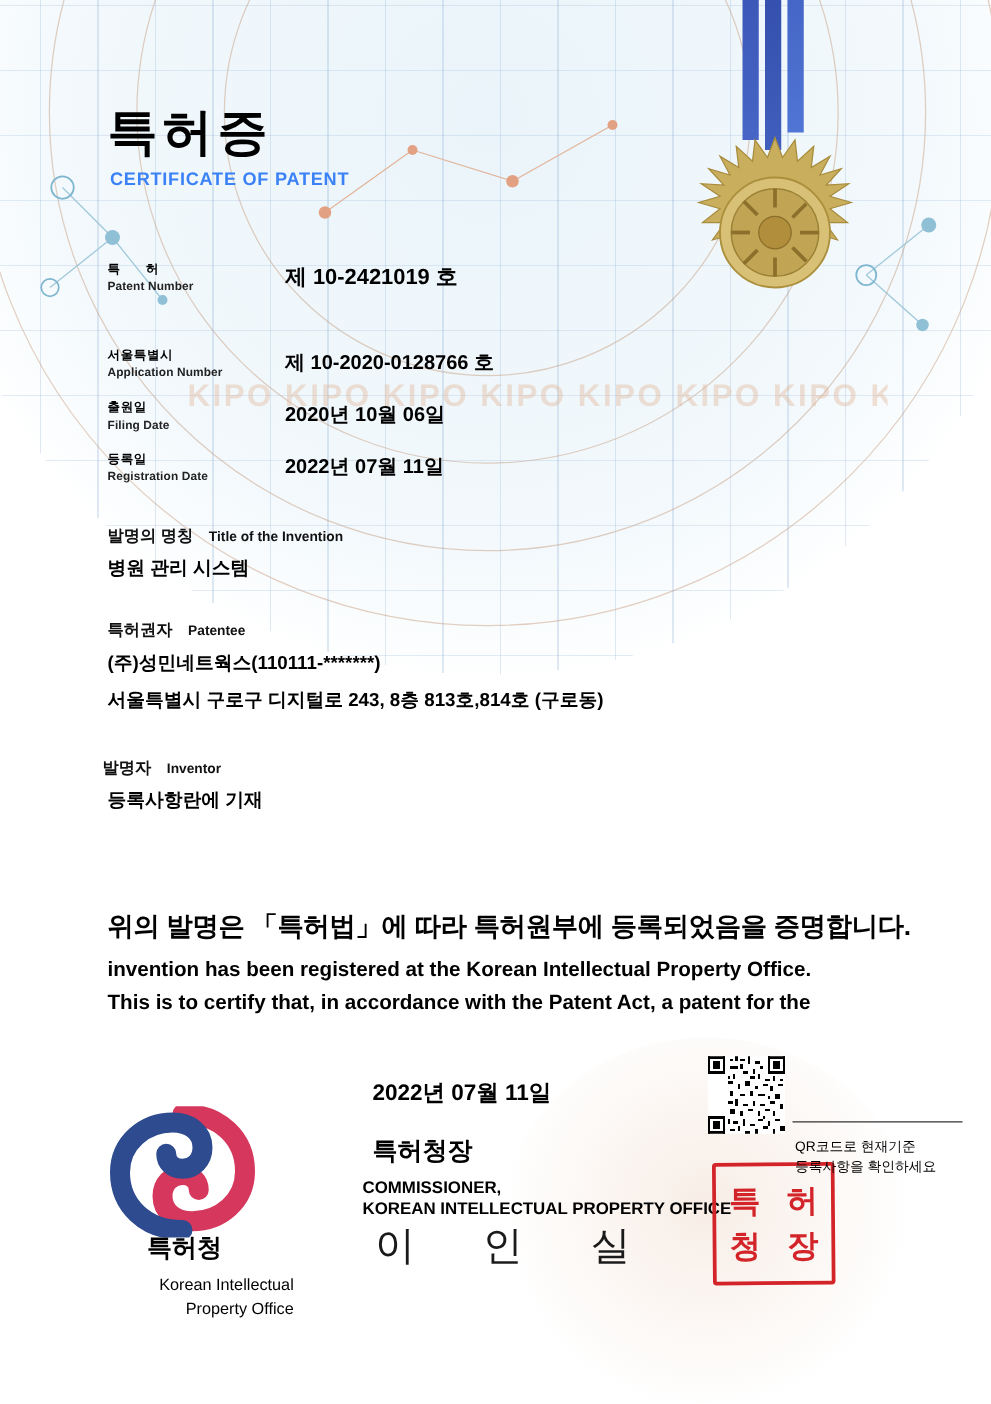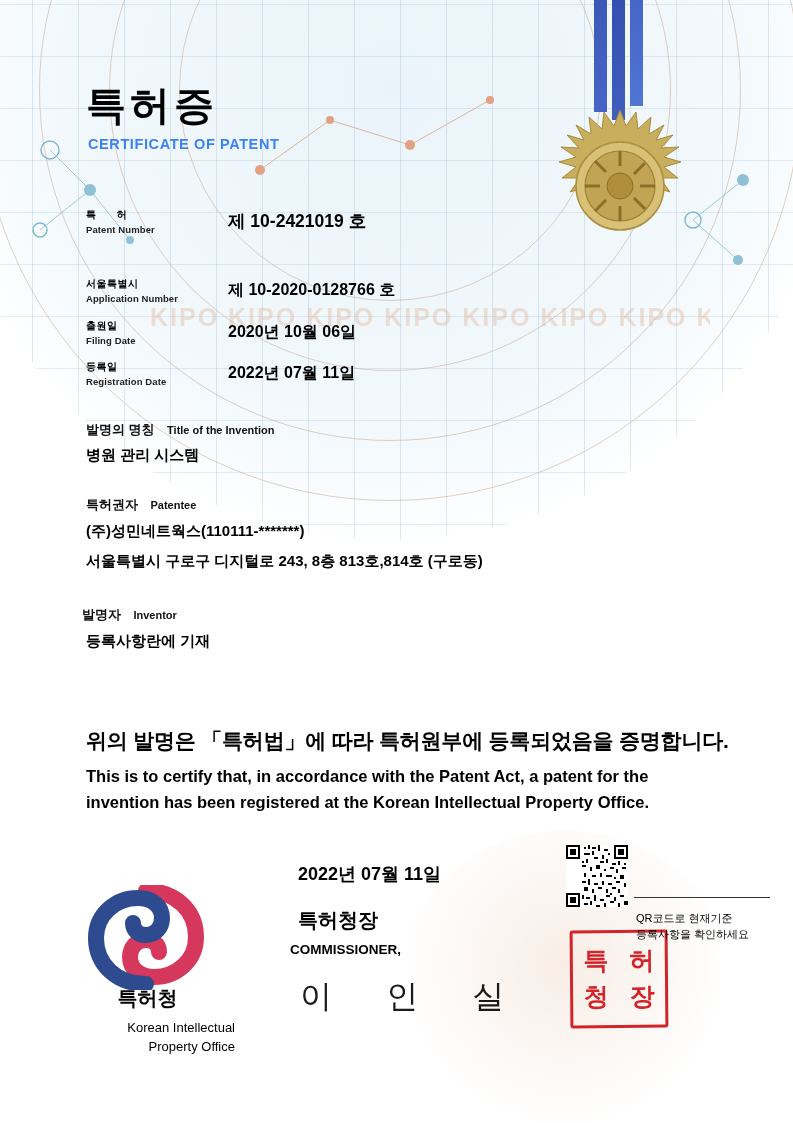--- a/index.html
+++ b/index.html
@@ -410,28 +410,29 @@
   <div class="block-val" style="left:86px; top:548px;">서울특별시 구로구 디지털로 243, 8층 813호,814호 (구로동)</div>
 
   <div class="inline-label" style="left:70px; top:605px;margin-left:12px;">
     <span class="ko">발명자</span>
     <span class="en">Inventor</span>
   </div>
   <div class="block-val" style="left:86px; top:628px;">등록사항란에 기재</div>
 
   <div class="certify-ko">위의 발명은 「특허법」에 따라 특허원부에 등록되었음을 증명합니다.</div>
   <div class="certify-en">
+    <div>invention has been registered at the Korean Intellectual Property Office.</div>
     <div>This is to certify that, in accordance with the Patent Act, a patent for the</div>
-    <div>invention has been registered at the Korean Intellectual Property Office.</div>
   </div>
 
   <div class="sig-date">2022년 07월 11일</div>
   <div class="commissioner-ko">특허청장</div>
   <div class="commissioner-en">
     <div>COMMISSIONER,</div>
+    <div>KOREAN INTELLECTUAL PROPERTY OFFICE</div>
   </div>
   <div class="signature">이 인 실</div>
 
   <div class="stamp">
     <span>특</span>
     <span>허</span>
     <span>청</span>
     <span>장</span>
   </div>
 

